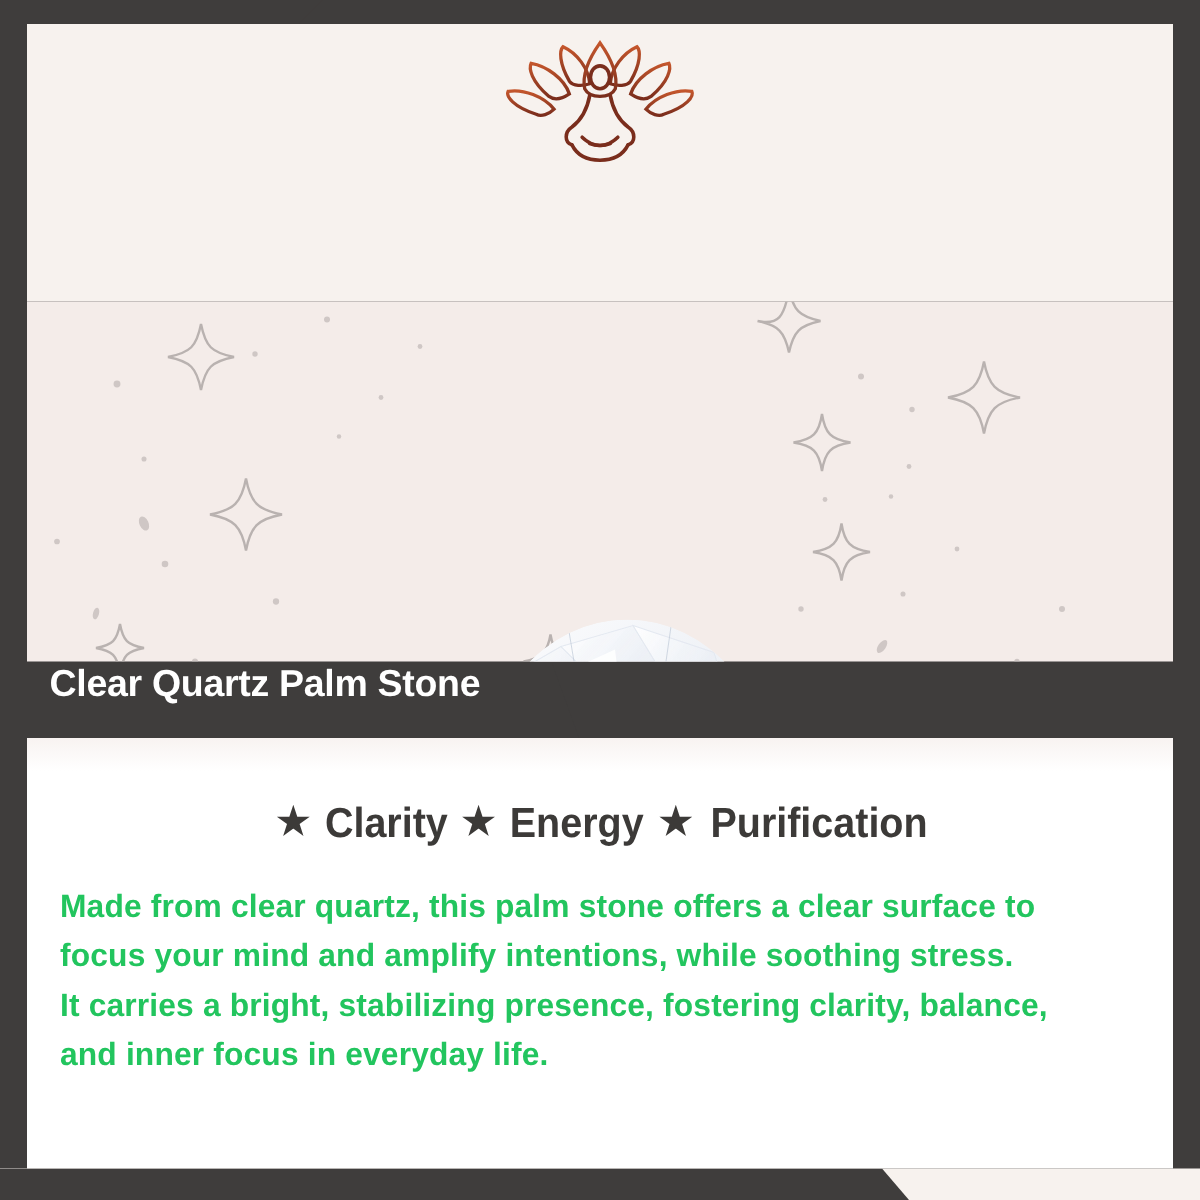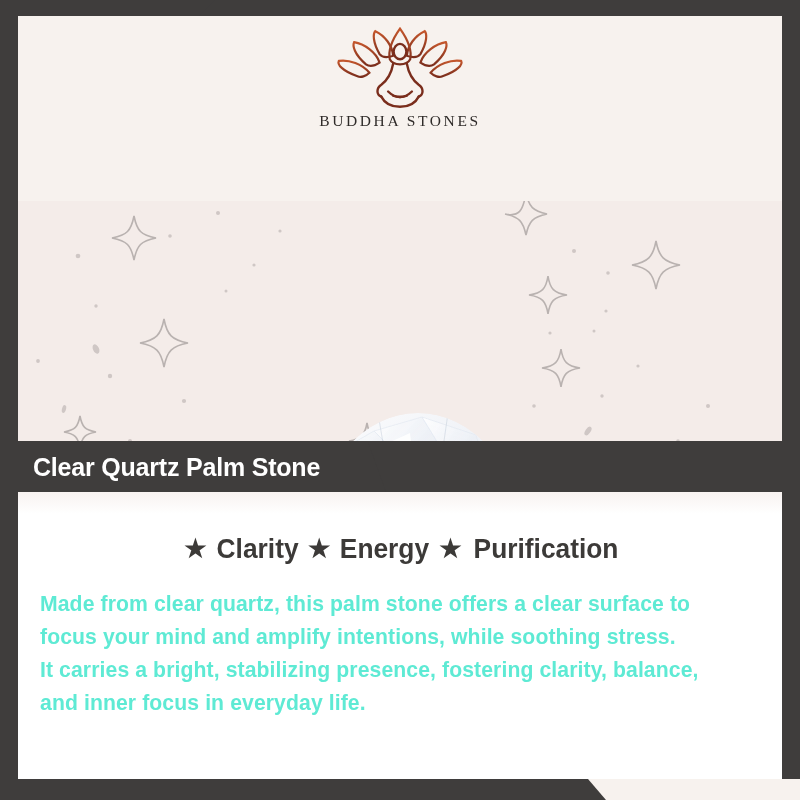--- a/index.html
+++ b/index.html
@@ -85,21 +85,21 @@
   .stone-oval svg{display:block;}
 
   
   .sparkles{position:absolute;left:0;top:0;width:764px;height:240px;pointer-events:none;}
 
   
   .name-band{
     position:absolute;left:0;top:442px;width:420px;height:50px;
     background:#3f3d3c;
     clip-path:polygon(0 0, 368px 0, 386px 50px, 0 50px);
-    display:flex;align-items:center;
+    display:flex;
   }
   .name-text{
     margin-left:33px;
     font-family:"Liberation Sans", sans-serif;
     font-weight:700;font-size:25px;color:#ffffff;letter-spacing:-0.2px;
     white-space:nowrap;
   }
 
   
   .keywords{
@@ -108,21 +108,21 @@
     font-family:"Liberation Sans Narrow","Liberation Sans", sans-serif;
     font-weight:700;font-size:28px;color:#3c3a38;
   }
   .kw-star{font-size:25px;margin:0 7px 0 7px;line-height:1;position:relative;top:-1px;}
   .kw-word{transform:scaleX(0.94);display:inline-block;}
 
   
   .body-copy{
     position:absolute;left:40px;top:588px;width:724px;
     font-family:"Liberation Sans Narrow","Liberation Sans", sans-serif;
-    font-weight:700;font-size:21.5px;line-height:33px;color:#5eead4;
+    font-weight:700;font-size:21.5px;line-height:33px;color:#22c55e;
     letter-spacing:0.1px;
   }
   .body-copy p{margin:0;white-space:nowrap;transform:scaleX(0.985);transform-origin:left center;}
 </style>
 </head>
 <body>
 
 <div id="poster">
 
   <div class="topbar"></div>
@@ -258,21 +258,20 @@
         <ellipse cx="80" cy="33" rx="7.5" ry="9"></ellipse>
 
         <path d="M72 47 C70 58 66 66 58 72 C52 76 52 84 58 86"></path>
         <path d="M88 47 C90 58 94 66 102 72 C108 76 108 84 102 86"></path>
 
         <path d="M58 86 C62 94 70 98 80 98 C90 98 98 94 102 86"></path>
         <path d="M66 80 C72 86 80 88 88 85"></path>
         <path d="M94 80 C88 86 80 88 72 85"></path>
       </g>
     </svg>
-    <div class="brand">BUDDHA STONES</div>
   </div>
 
 
   <div class="name-band">
     <div class="name-text">Clear Quartz Palm Stone</div>
   </div>
 
   <div class="panel-white"></div>
 
   <div class="keywords">

